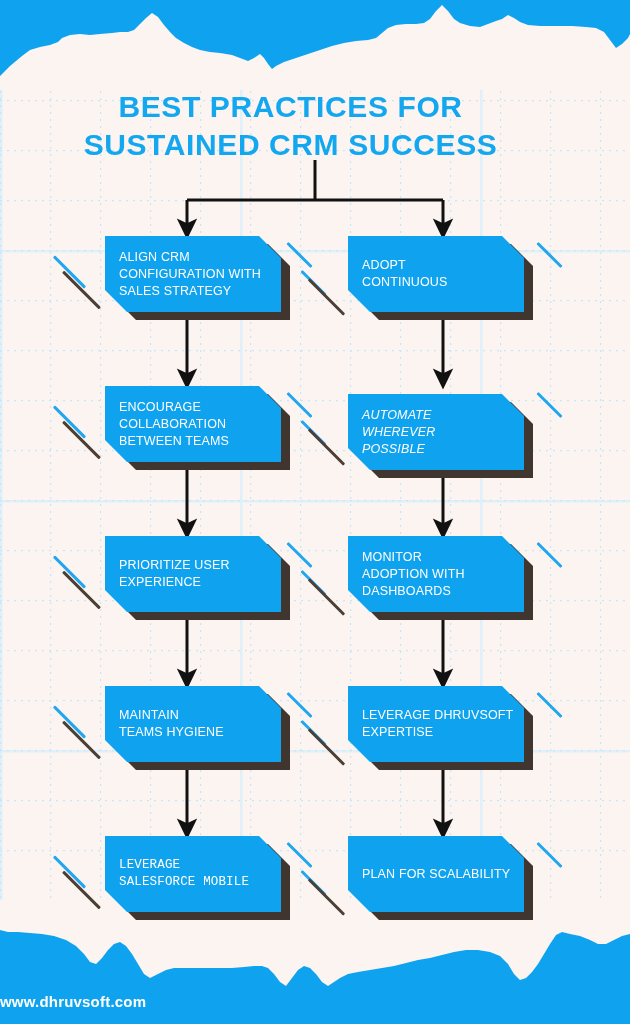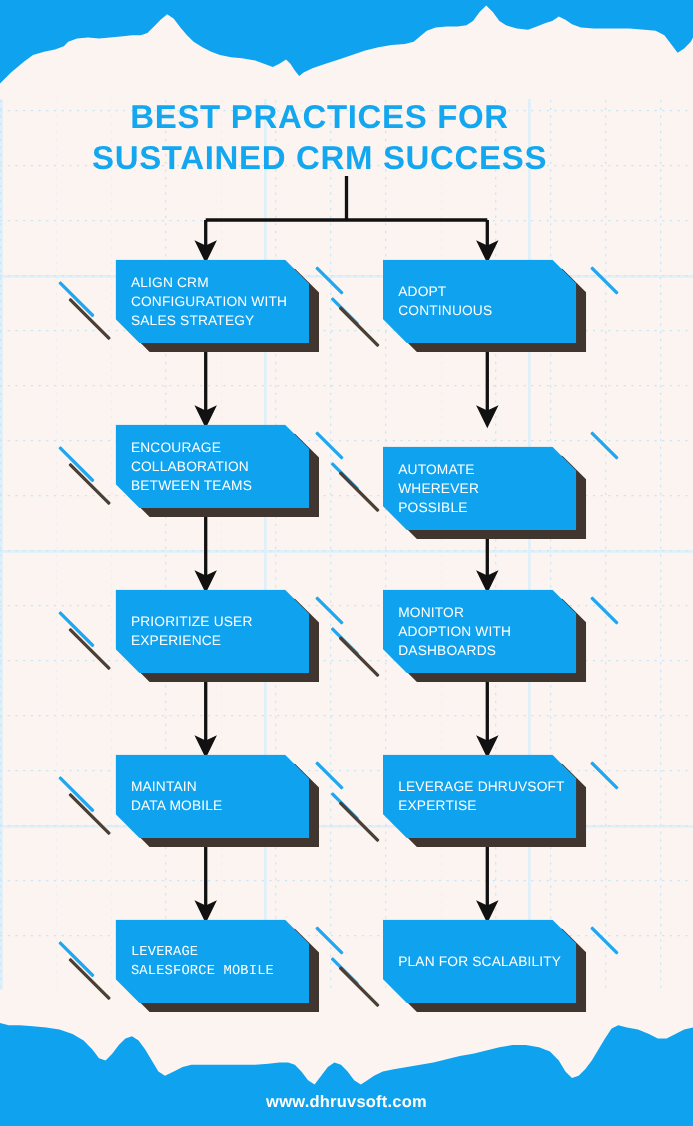--- a/index.html
+++ b/index.html
@@ -122,21 +122,20 @@
     pointer-events: none;
     z-index: 4;
   }
 
   
   .footer-url {
     position: absolute;
     left: 0;
     bottom: 14px;
     width: 630px;
-    text-align: center;
     color: #FFFFFF;
     font-size: 15px;
     font-weight: bold;
     letter-spacing: 0.2px;
     z-index: 8;
   }
 </style>
 </head>
 <body>
 
@@ -266,21 +265,21 @@
         <span>ENCOURAGE</span>
         <span>COLLABORATION</span>
         <span>BETWEEN TEAMS</span>
       </div>
     </div>
 
     <div class="slash blue" style="left:298px; top:388px; height:34px;"></div>
     <div class="slash blue" style="left:312px; top:416px; height:34px;"></div>
     <div class="slash dark" style="left:325px; top:422px; height:50px;"></div>
 
-    <div class="node" style="left:348px; top:406px;">
+    <div class="node" style="left:348px; top:394px;font-style:italic;">
       <div class="shadow"></div>
       <div class="face"></div>
       <div class="label">
         <span>AUTOMATE</span>
         <span>WHEREVER</span>
         <span>POSSIBLE</span>
       </div>
     </div>
 
     <div class="slash blue" style="left:548px; top:388px; height:34px;"></div>
@@ -314,21 +313,21 @@
     <div class="slash blue" style="left:548px; top:538px; height:34px;"></div>
 
     <div class="slash blue" style="left:68px; top:700px; height:44px;"></div>
     <div class="slash dark" style="left:80px; top:714px; height:52px;"></div>
 
     <div class="node" style="left:105px; top:686px;">
       <div class="shadow"></div>
       <div class="face"></div>
       <div class="label">
         <span>MAINTAIN</span>
-        <span>DATA MOBILE</span>
+        <span>TEAMS HYGIENE</span>
       </div>
     </div>
 
     <div class="slash blue" style="left:298px; top:688px; height:34px;"></div>
     <div class="slash blue" style="left:312px; top:716px; height:34px;"></div>
     <div class="slash dark" style="left:325px; top:722px; height:50px;"></div>
 
     <div class="node" style="left:348px; top:686px;">
       <div class="shadow"></div>
       <div class="face"></div>

